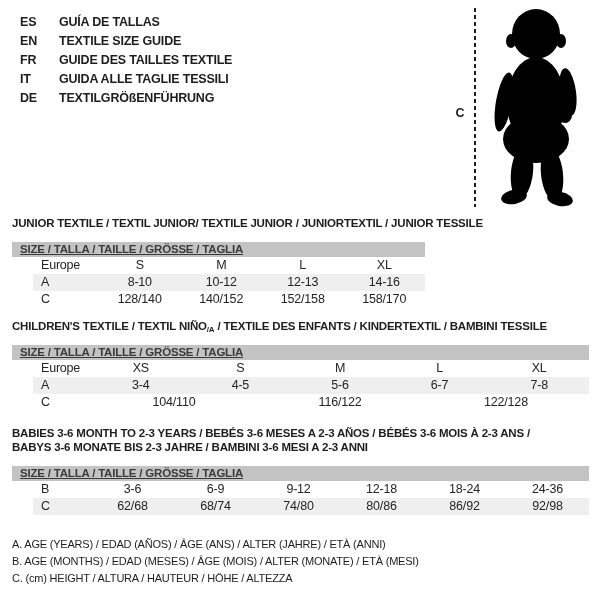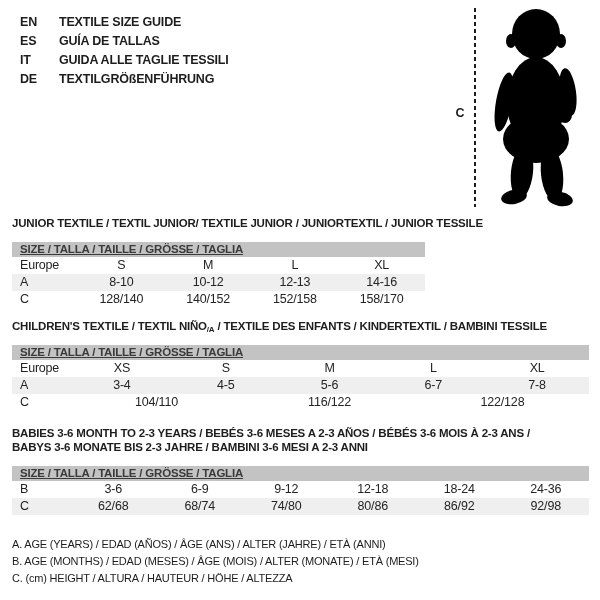--- a/index.html
+++ b/index.html
@@ -21,40 +21,44 @@
   .height-label{position:absolute;left:450px;top:106px;width:20px;text-align:center;
     font-weight:bold;font-size:12.5px;}
   .silhouette{position:absolute;left:488px;top:7px;}
   
   .sec-title{position:absolute;left:12px;font-weight:bold;font-size:11.5px;line-height:14px;white-space:nowrap;}
   .sec-title sub{font-size:8px;vertical-align:-2px;letter-spacing:-0.2px;}
   
   .stable{position:absolute;left:12px;}
   .thead{height:15px;line-height:15px;background:#c3c3c3;color:#3a3a3a;
     font-weight:bold;font-size:11.5px;padding-left:8px;text-decoration:underline;}
-  .trow{display:flex;height:17px;line-height:17px;font-size:12.5px;color:#242424;}
+  .trow{display:flex;height:17px;line-height:17px;font-size:12.5px;color:#242424;margin-left:21px;}
   .trow.stripe{background:#efefef;}
   .tlabel{flex:0 0 50px;padding-left:8px;}
   .tcell{flex:1;text-align:center;}
   
   .footnote{position:absolute;left:12px;font-weight:normal;font-size:11px;line-height:13px;white-space:nowrap;}
 </style>
 </head>
 <body>
 
 <div class="canvas">
 
   <div class="lang-list">
     <div class="lang-row">
+      <span class="lang-code">ES</span>
+      <span class="lang-label">GUÍA DE TALLAS</span>
+    </div>
+    <div class="lang-row">
       <span class="lang-code">EN</span>
       <span class="lang-label">TEXTILE SIZE GUIDE</span>
     </div>
     <div class="lang-row">
-      <span class="lang-code">ES</span>
-      <span class="lang-label">GUÍA DE TALLAS</span>
+      <span class="lang-code">FR</span>
+      <span class="lang-label">GUIDE DES TAILLES TEXTILE</span>
     </div>
     <div class="lang-row">
       <span class="lang-code">IT</span>
       <span class="lang-label">GUIDA ALLE TAGLIE TESSILI</span>
     </div>
     <div class="lang-row">
       <span class="lang-code">DE</span>
       <span class="lang-label">TEXTILGRÖßENFÜHRUNG</span>
     </div>
   </div>

